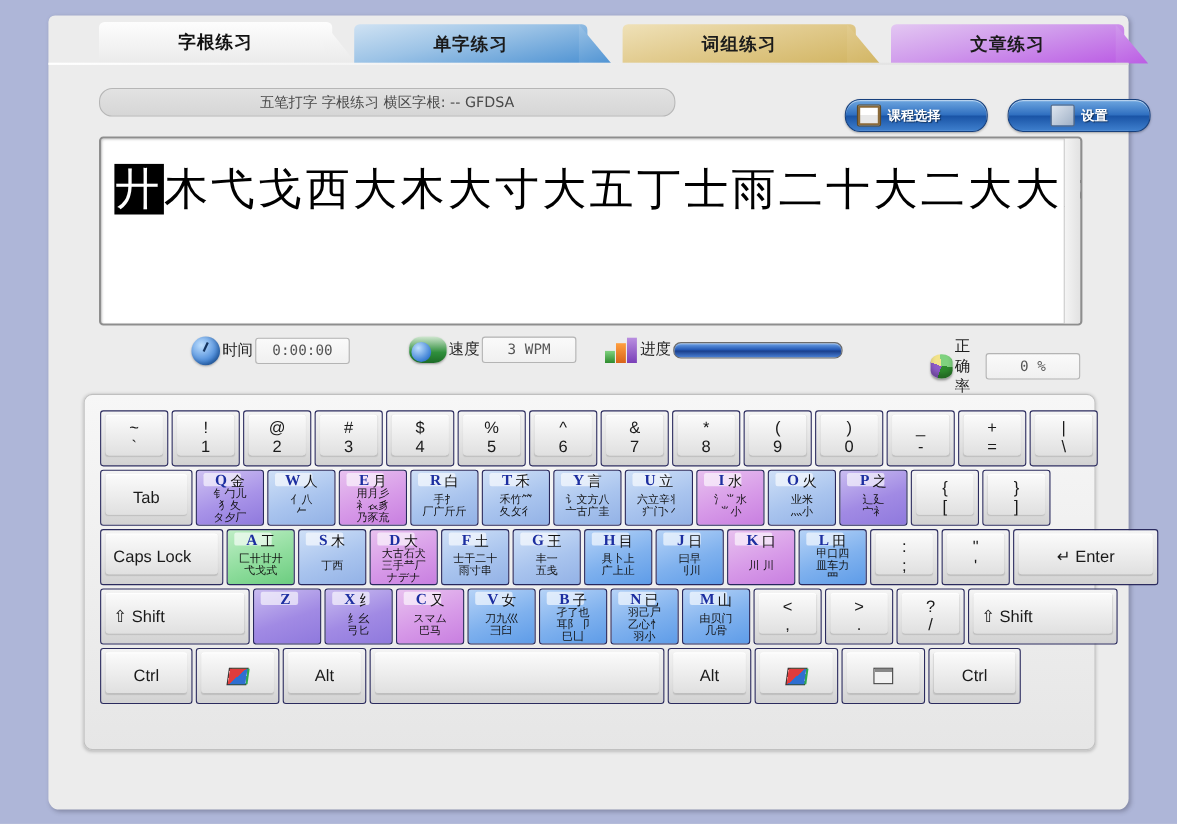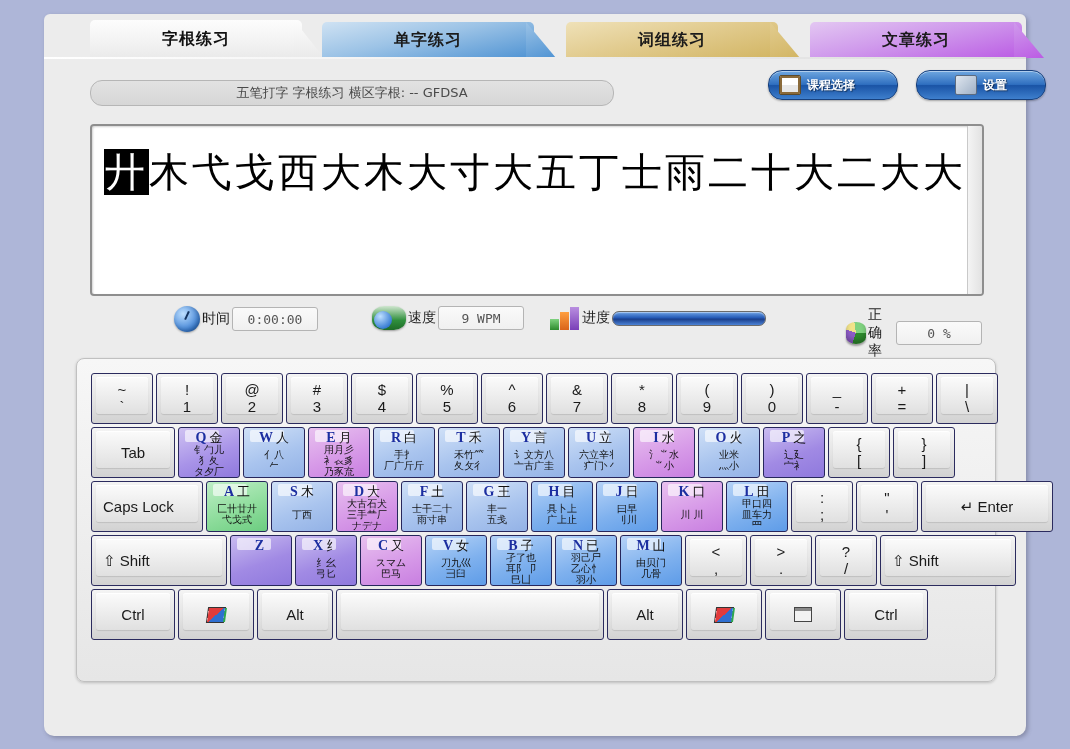--- a/index.html
+++ b/index.html
@@ -48,21 +48,21 @@
 
   
   .hdr-pill{
     position:absolute;left:46px;top:66px;width:522px;height:24px;
     background:linear-gradient(180deg,#e2e2e2,#d6d6d6);
     border:1px solid #b6b6b6;border-radius:12px;
     display:flex;align-items:center;justify-content:center;
     font-size:13px;color:#4a4a4a;font-family:"DejaVu Sans",sans-serif;
   }
   .topbtn{
-    position:absolute;top:56px;height:28px;border-radius:14px;
+    position:absolute;top:76px;height:28px;border-radius:14px;
     background:linear-gradient(180deg,#6fa7e0 0%,#2f6fc0 48%,#1a54a6 52%,#3e7fcd 100%);
     border:1px solid #17407d;
     display:flex;align-items:center;gap:6px;padding:0 10px;
     box-shadow:0 1px 2px rgba(0,0,0,.3), inset 0 1px 0 rgba(255,255,255,.45);
   }
   .topbtn .tlabel{font-size:12px;color:#fff;font-weight:bold;text-shadow:1px 1px 1px rgba(0,0,0,.5);}
   #btn-course{left:724px;width:108px;}
   #btn-settings{left:872px;width:108px;justify-content:center;}
   .ico{width:20px;height:18px;position:relative;flex:0 0 auto;}
   .ico-book{background:linear-gradient(180deg,#fff 0 48%,#e8e8e8 48% 100%);
@@ -221,21 +221,21 @@
 
   <div class="stats">
     <div class="stat" style="left:84px;">
       <span class="orb orb-clock"></span>
       <span class="statlbl">时间</span>
       <span class="statbox">0:00:00</span>
     </div>
     <div class="stat" style="left:282px;">
       <span class="orb-speed"></span>
       <span class="statlbl">速度</span>
-      <span class="statbox">9 WPM</span>
+      <span class="statbox">3 WPM</span>
     </div>
     <div class="stat" style="left:460px;">
       <span class="orb-prog">
           <i class="b1"></i>
           <i class="b2"></i>
           <i class="b3"></i>
         </span>
       <span class="statlbl">进度</span>
       <span class="pbar"></span>
     </div>

